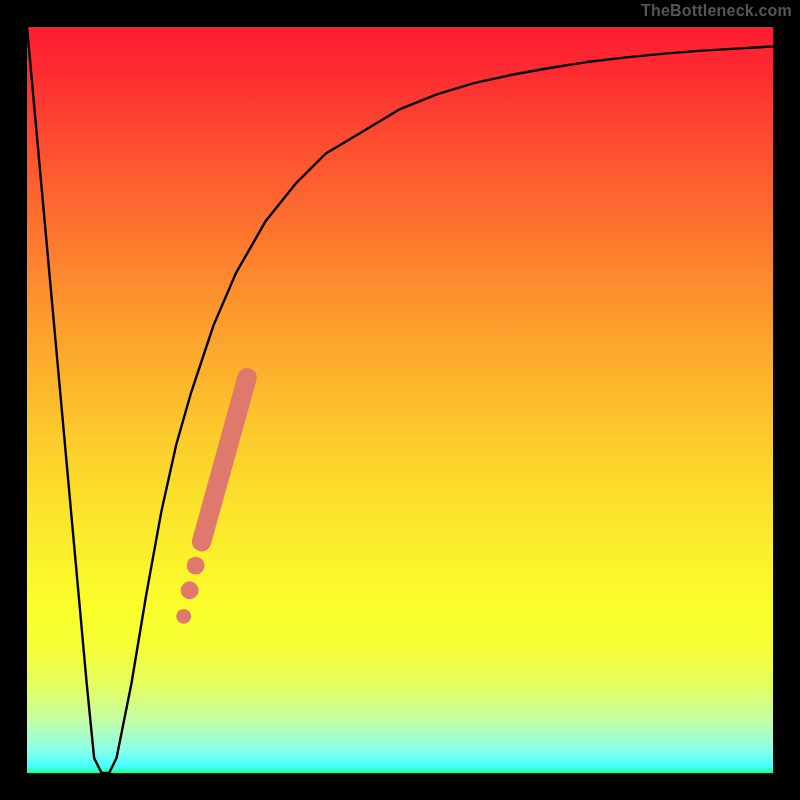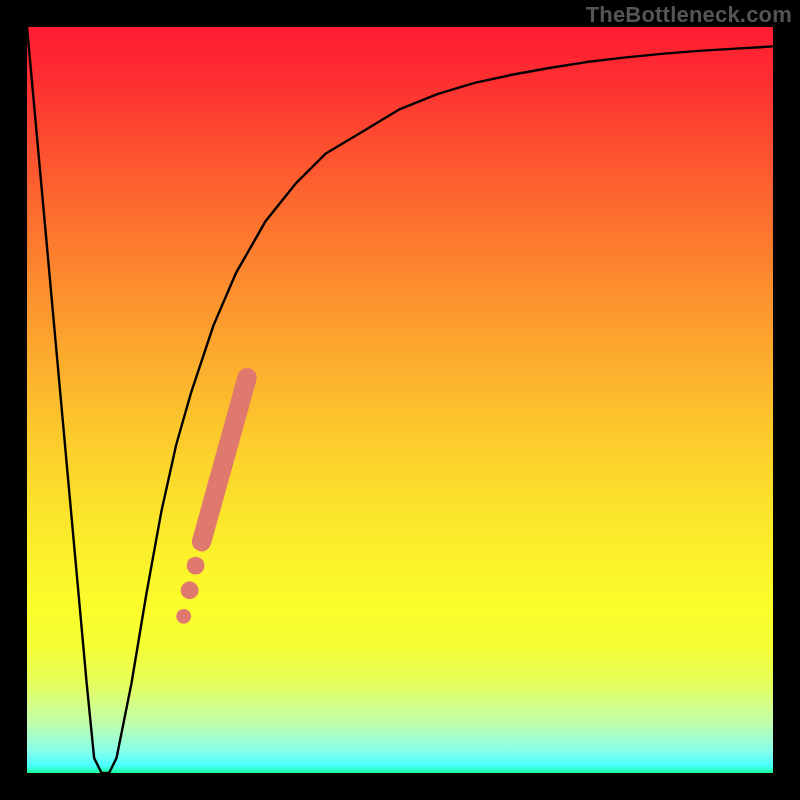--- a/index.html
+++ b/index.html
@@ -9,21 +9,21 @@
     height: 800px;
     overflow: hidden;
     background: #000;
     font-family: Arial, Helvetica, sans-serif;
   }
   .attribution {
     position: absolute;
     top: 2px;
     right: 8px;
     color: #555;
-    font-size: 22px;
+    font-size: 16px;
     font-weight: 600;
     letter-spacing: 0.2px;
     z-index: 10;
   }
   .frame {
     position: absolute;
     left: 0; top: 0;
     width: 800px; height: 800px;
     background: #000;
   }

